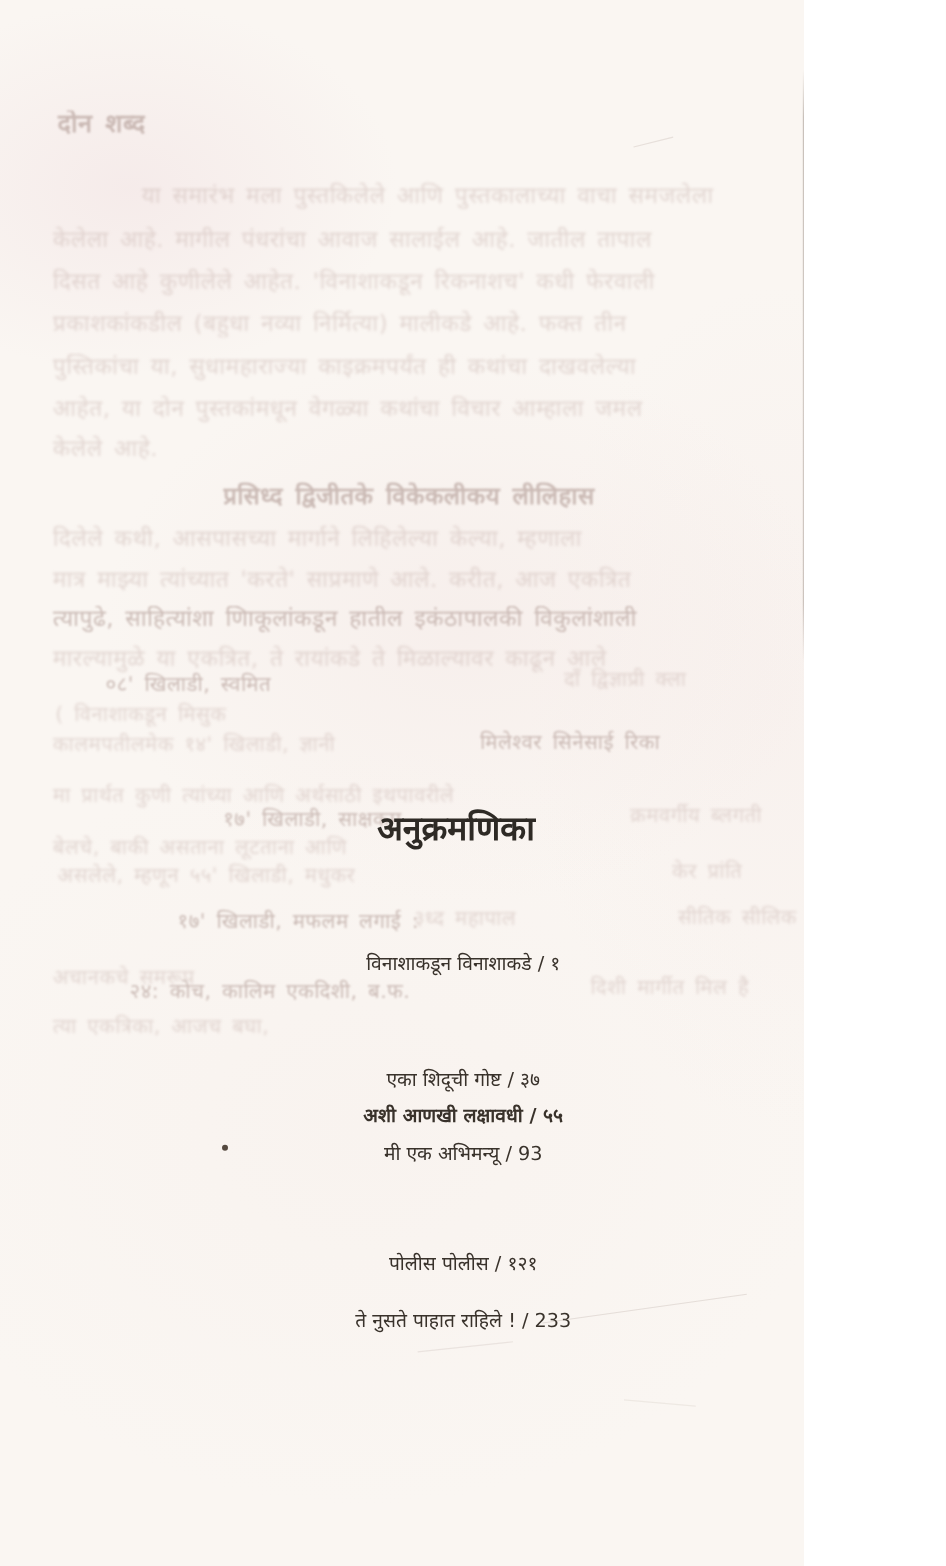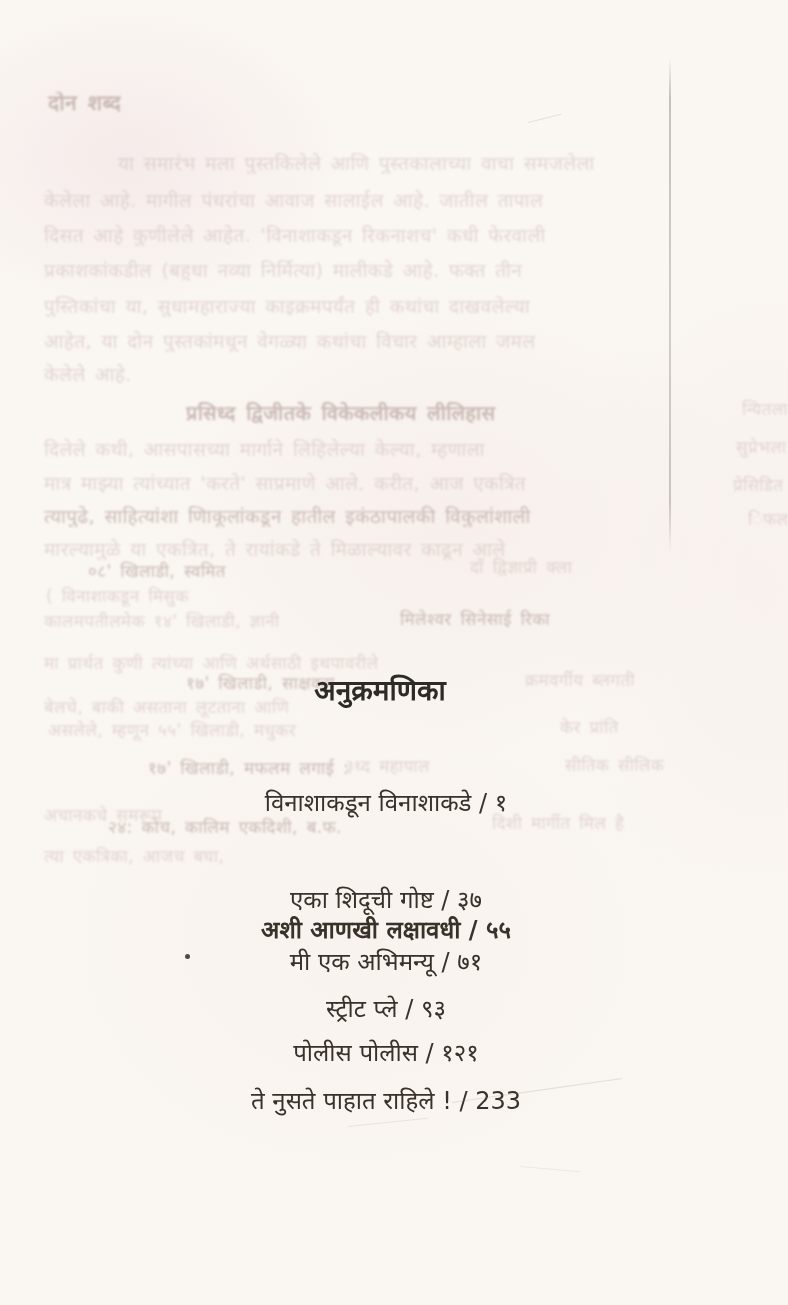--- a/index.html
+++ b/index.html
@@ -1,18 +1,18 @@
 <!DOCTYPE html>
 <html><head>
 <meta charset="utf-8">
 <style>
   html,body{margin:0;padding:0;background:#ffffff;}
   .page{
     position:relative;
-    width:788px;height:1305px;
+    width:670px;height:1305px;
     overflow:hidden;
     font-family:"DejaVu Sans",sans-serif;
     background-color:#faf6f2;
     background-image:
       radial-gradient(ellipse 320px 220px at 16% 12%, rgba(240,222,224,.45), transparent 70%),
       radial-gradient(ellipse 420px 320px at 58% 40%, rgba(242,228,226,.40), transparent 72%),
       radial-gradient(ellipse 520px 420px at 45% 72%, rgba(247,240,236,.50), transparent 75%),
       radial-gradient(ellipse 300px 500px at 97% 45%, rgba(244,232,230,.35), transparent 70%);
   }
   
@@ -34,21 +34,21 @@
   
   .toc-heading{
     position:absolute;left:0;width:760px;top:674px;
     text-align:center;
     font-size:28px;font-weight:bold;line-height:34px;
     color:#2e2a25;
   }
   .toc-row{
     position:absolute;left:0;width:772px;
     text-align:center;
-    font-size:24px;line-height:34px;
+    font-size:16px;line-height:34px;
     color:#39322b;
   }
   .crease{
     position:absolute;left:669px;top:58px;width:2px;height:494px;
     background:linear-gradient(to bottom,
       rgba(120,105,95,0) 0%,
       rgba(120,105,95,.38) 8%,
       rgba(120,105,95,.30) 55%,
       rgba(120,105,95,.34) 90%,
       rgba(120,105,95,0) 100%);
@@ -105,22 +105,21 @@
   <div class="ghost ghost-sm" style="top:398px;left:742px;">न्यितला</div>
   <div class="ghost ghost-sm" style="top:436px;left:736px;">सुप्रेभला</div>
   <div class="ghost ghost-sm" style="top:474px;left:733px;">प्रेसिडित</div>
   <div class="ghost ghost-sm" style="top:508px;left:748px;">िफल</div>
 
   <div class="toc-heading">अनुक्रमणिका</div>
 
   <div class="toc-row" style="top:786px;">विनाशाकडून विनाशाकडे / १</div>
   <div class="toc-row" style="top:839px;margin-top:44px;">एका शिदूची गोष्ट / ३७</div>
   <div class="toc-row" style="top:913px;font-weight:bold;">अशी आणखी लक्षावधी / ५५</div>
-  <div class="toc-row" style="top:945px;">मी एक अभिमन्यू / ७१</div>
-  <div class="toc-row" style="top:992px;">स्ट्रीट प्ले / ९३</div>
+  <div class="toc-row" style="top:945px;">मी एक अभिमन्यू / 93</div>
   <div class="toc-row" style="top:1036px;">पोलीस पोलीस / १२१</div>
   <div class="toc-row" style="top:1084px;">ते नुसते पाहात राहिले ! / 233</div>
 
   <div class="crease"></div>
   <div class="speck" style="top:954px;left:185px;width:5px;height:5px;"></div>
   <div class="scratch" style="top:122px;left:528px;width:34px;transform:rotate(-14deg);opacity:.5;"></div>
   <div class="scratch" style="top:1102px;left:452px;width:172px;transform:rotate(-8deg);opacity:.55;"></div>
   <div class="scratch" style="top:1126px;left:348px;width:80px;transform:rotate(-6deg);opacity:.4;"></div>
   <div class="scratch" style="top:1166px;left:520px;width:60px;transform:rotate(5deg);opacity:.3;"></div>
 

